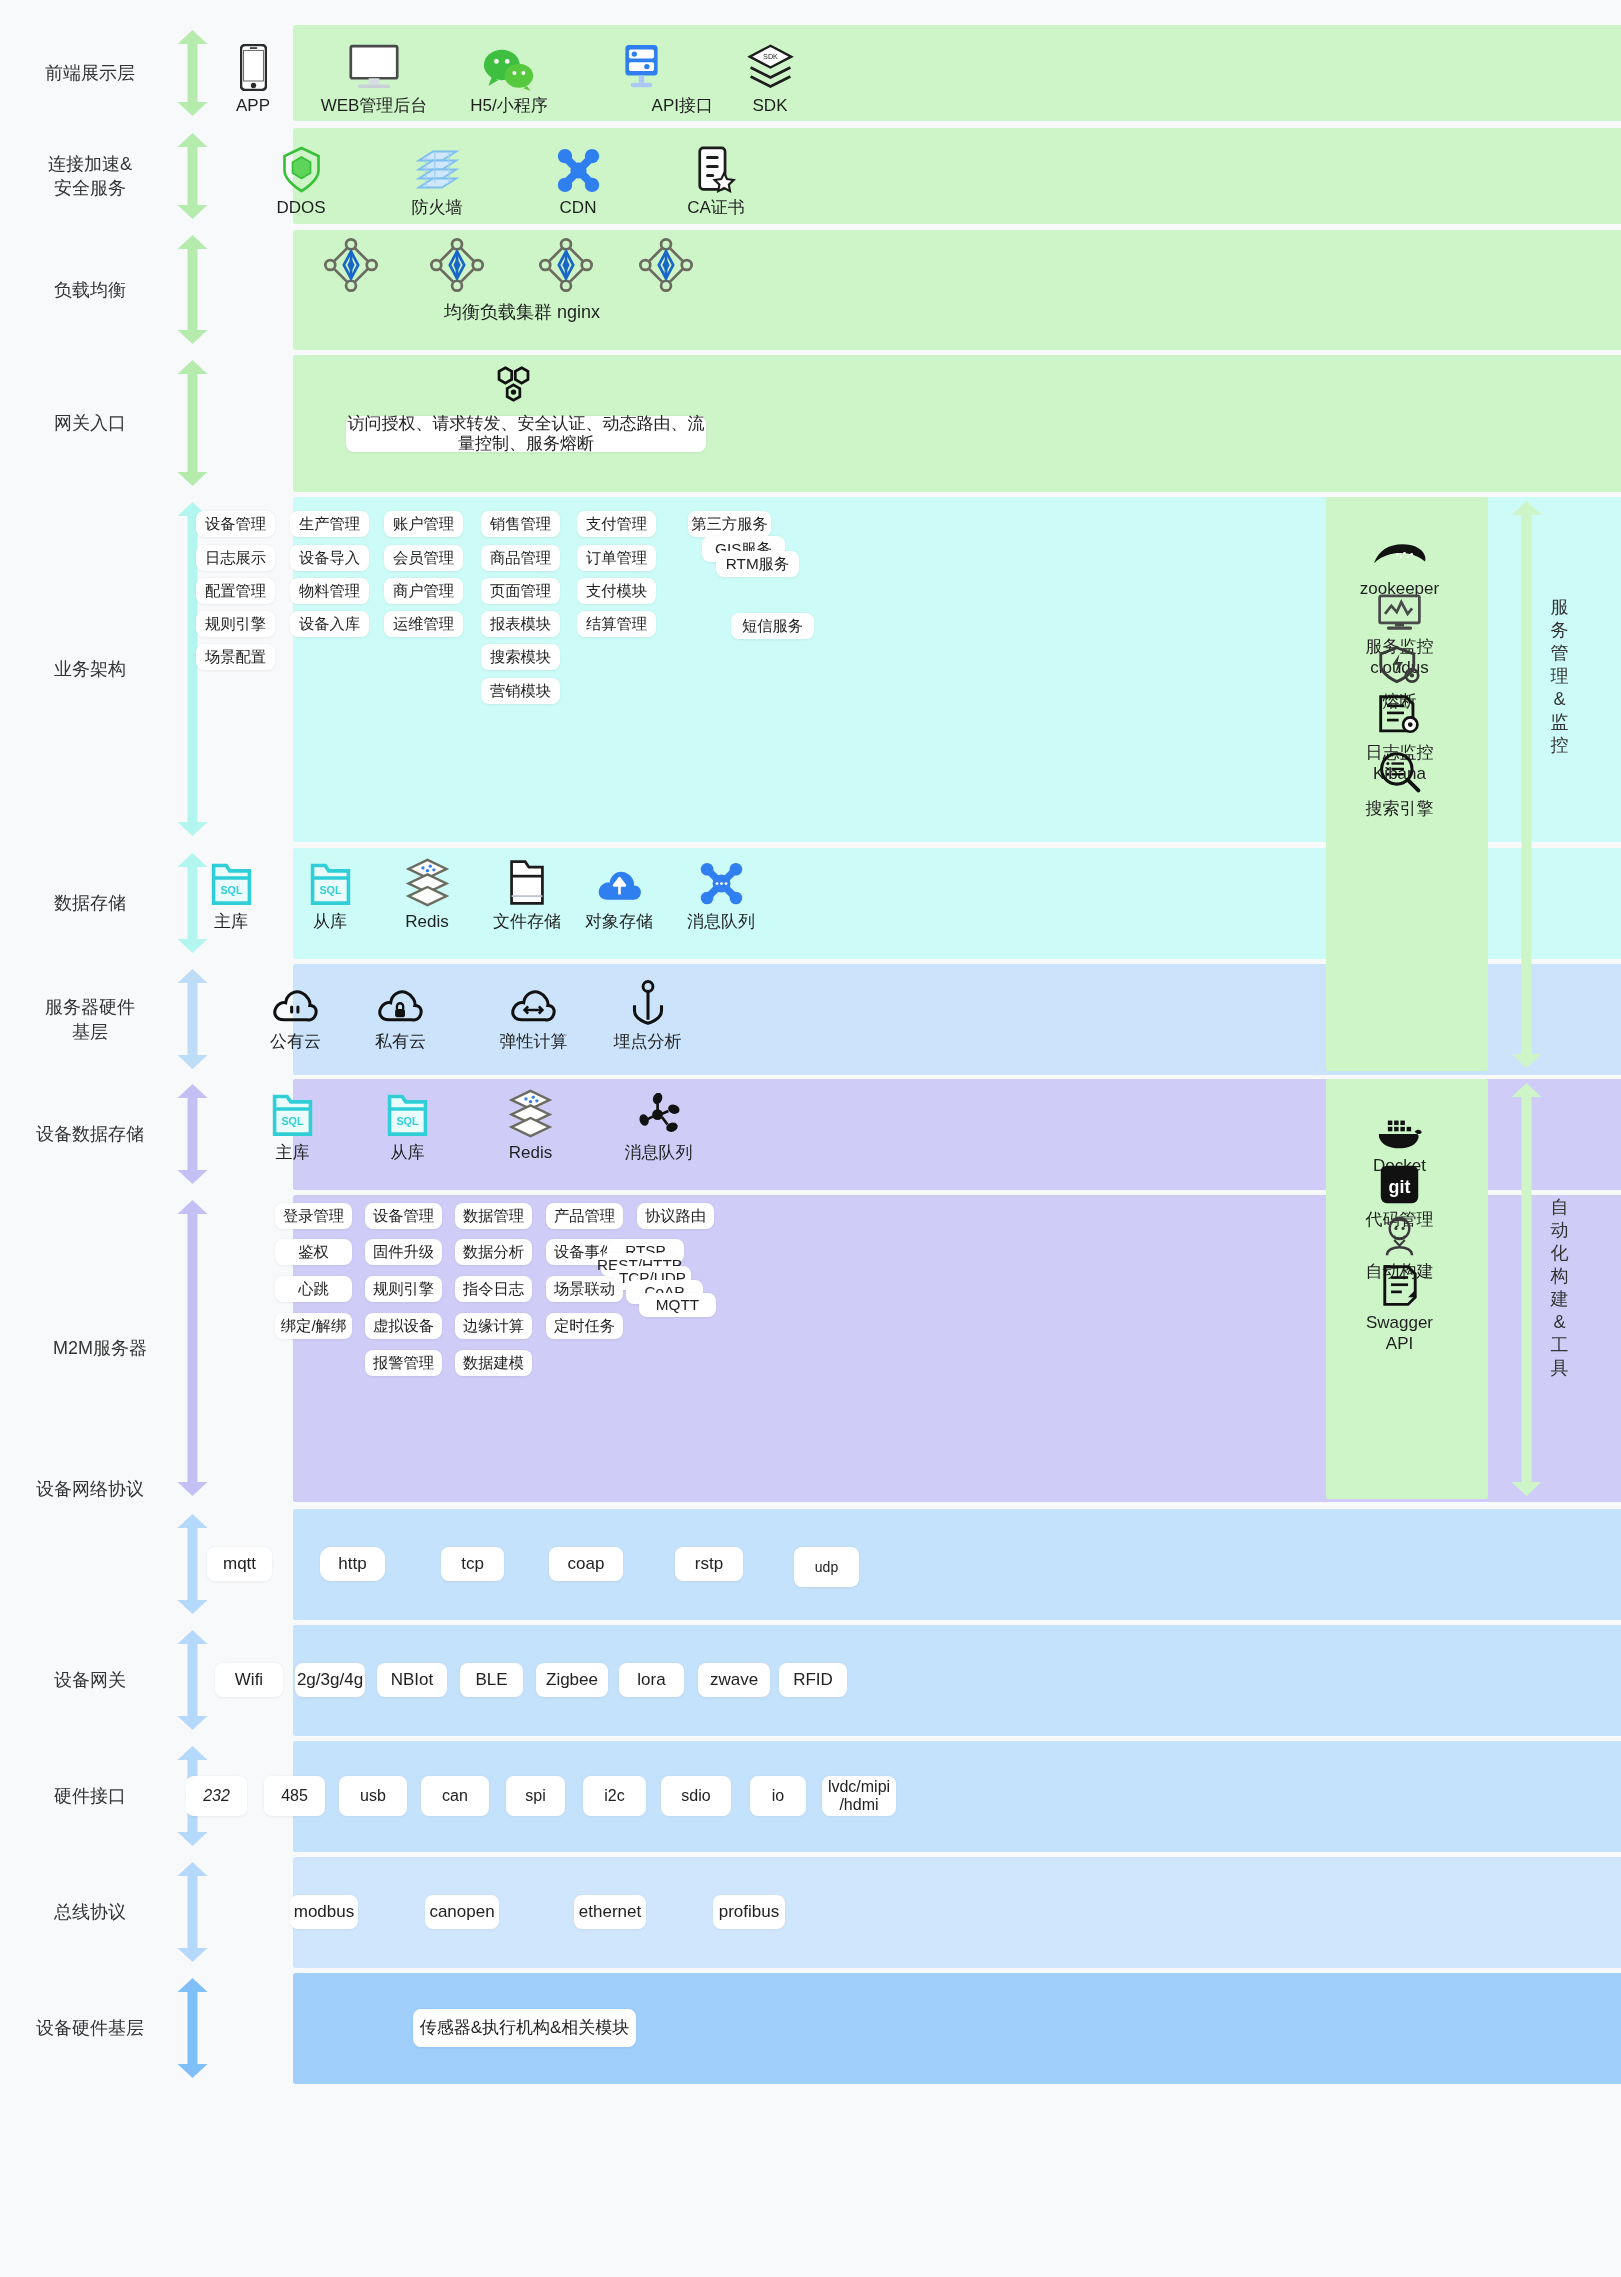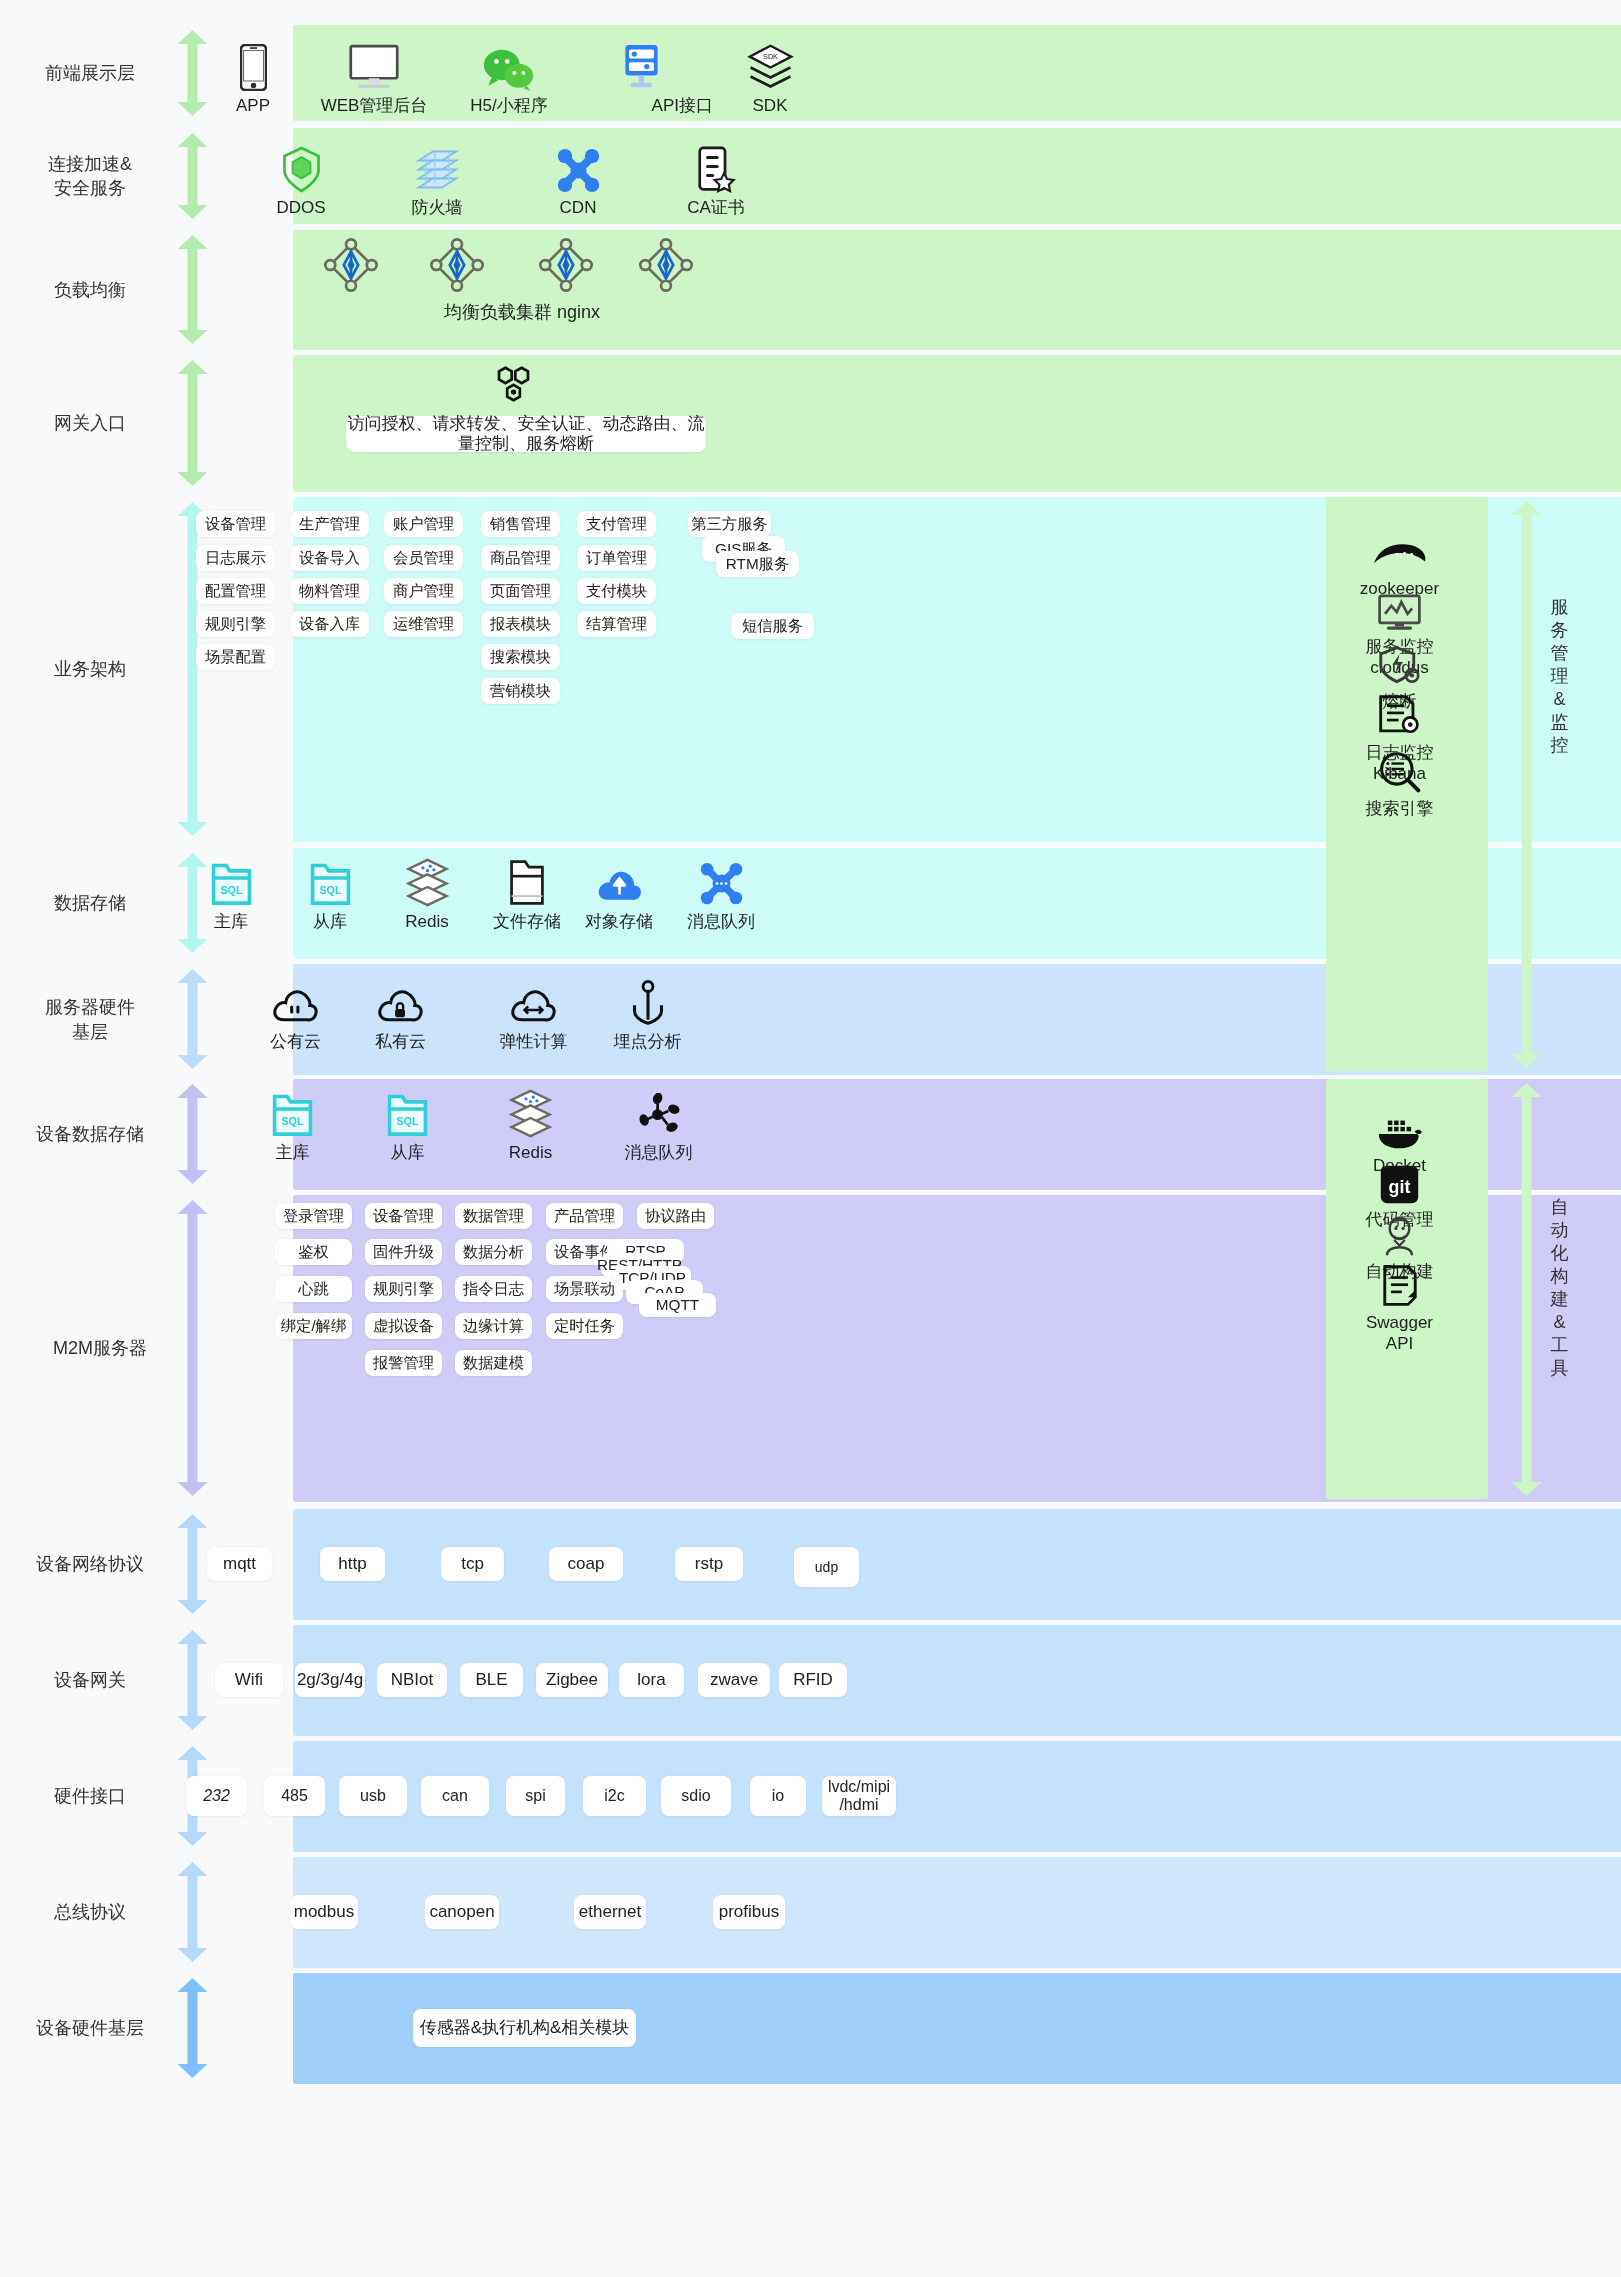--- a/index.html
+++ b/index.html
@@ -133,21 +133,21 @@
       </div>
     </div>
     <div class="lbl-col" style="top: 1195px; height: 307px; padding-left: 20px;">M2M服务器</div>
     <div class="arrow-col" style="top: 1195px; height: 307px;">
       <div class="arrow" style="color: rgb(195, 192, 243); top: 5.4px; height: 296px;">
         <div class="head up"></div>
         <div class="shaft"></div>
         <div class="head down"></div>
       </div>
     </div>
-    <div class="lbl-col" style="top: 1509px; height: 111px;">设备网络协议</div>
+    <div class="lbl-col" style="top: 1434px; height: 111px;">设备网络协议</div>
     <div class="arrow-col" style="top: 1509px; height: 111px;">
       <div class="arrow" style="color: rgb(181, 217, 251); top: 5.4px; height: 100px;">
         <div class="head up"></div>
         <div class="shaft"></div>
         <div class="head down"></div>
       </div>
     </div>
     <div class="lbl-col" style="top: 1625px; height: 111px;">设备网关</div>
     <div class="arrow-col" style="top: 1625px; height: 111px;">
       <div class="arrow" style="color: rgb(181, 217, 251); top: 5.4px; height: 100px;">
@@ -609,21 +609,21 @@
     <div class="card sm" style="left: 546px; top: 1239px; width: 77px; height: 26px; font-size: 15.3px;">设备事件</div>
     <div class="card sm" style="left: 546px; top: 1276px; width: 77px; height: 26px; font-size: 15.3px;">场景联动</div>
     <div class="card sm" style="left: 546px; top: 1313px; width: 77px; height: 26px; font-size: 15.3px;">定时任务</div>
     <div class="card sm" style="left: 637px; top: 1203px; width: 77px; height: 26px; font-size: 15.3px;">协议路由</div>
     <div class="card sm" style="left: 607px; top: 1239px; width: 77px; height: 24px; font-size: 15.3px; z-index: 10;">RTSP</div>
     <div class="card sm" style="left: 601px; top: 1253px; width: 77px; height: 24px; font-size: 15.3px; z-index: 11;">REST/HTTP</div>
     <div class="card sm" style="left: 614px; top: 1266px; width: 77px; height: 24px; font-size: 15.3px; z-index: 12;">TCP/UDP</div>
     <div class="card sm" style="left: 626px; top: 1280px; width: 77px; height: 24px; font-size: 15.3px; z-index: 13;">CoAP</div>
     <div class="card sm" style="left: 639px; top: 1293px; width: 77px; height: 24px; font-size: 15.3px; z-index: 14;">MQTT</div>
     <div class="card sm" style="left: 207px; top: 1547px; width: 65px; height: 34px; font-size: 17px;">mqtt</div>
-    <div class="card sm" style="left: 320px; top: 1547px; width: 65px; height: 34px; font-size: 17px;">http</div>
+    <div class="card sm" style="left: 320px; top: 1547px; width: 65px; height: 34px; font-size: 17px; border-radius: 11px;">http</div>
     <div class="card sm" style="left: 441px; top: 1547px; width: 63px; height: 34px; font-size: 17px;">tcp</div>
     <div class="card sm" style="left: 549px; top: 1547px; width: 74px; height: 34px; font-size: 17px;">coap</div>
     <div class="card sm" style="left: 675px; top: 1547px; width: 68px; height: 34px; font-size: 17px;">rstp</div>
     <div class="card sm" style="left: 794px; top: 1547px; width: 65px; height: 40px; font-size: 14px;">udp</div>
     <div class="card sm" style="left: 215px; top: 1663px; width: 68px; height: 34px; font-size: 17px;">Wifi</div>
     <div class="card sm" style="left: 295px; top: 1663px; width: 70px; height: 34px; font-size: 17px;">2g/3g/4g</div>
     <div class="card sm" style="left: 377px; top: 1663px; width: 70px; height: 34px; font-size: 17px;">NBIot</div>
     <div class="card sm" style="left: 460px; top: 1663px; width: 63px; height: 34px; font-size: 17px;">BLE</div>
     <div class="card sm" style="left: 536px; top: 1663px; width: 72px; height: 34px; font-size: 17px;">Zigbee</div>
     <div class="card sm" style="left: 619px; top: 1663px; width: 65px; height: 34px; font-size: 17px;">lora</div>

